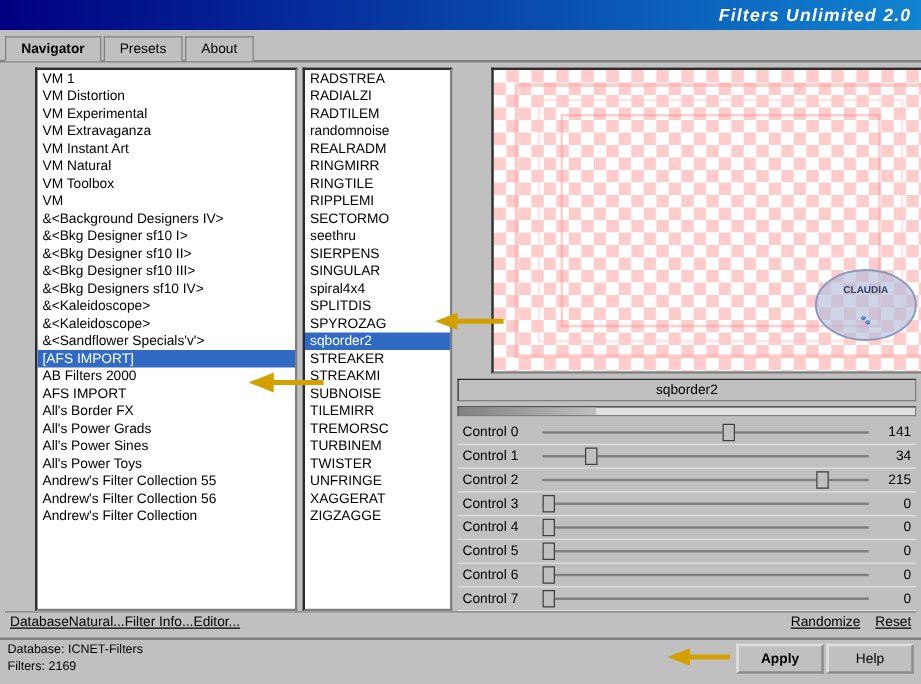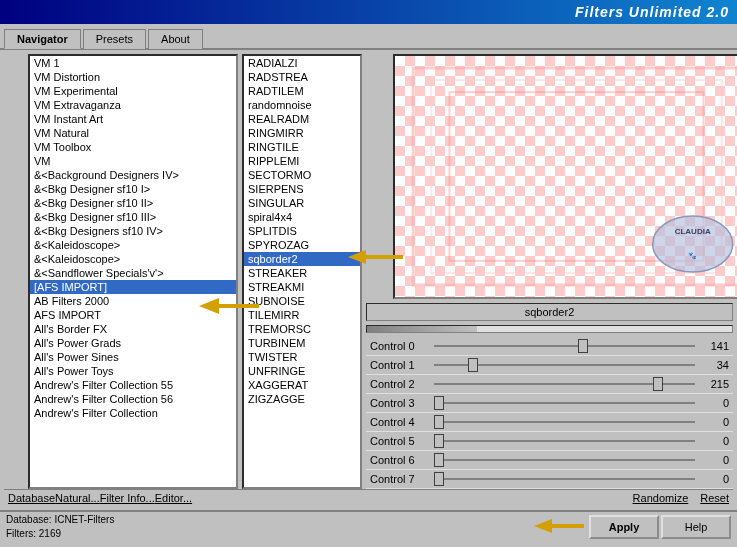--- a/index.html
+++ b/index.html
@@ -322,29 +322,30 @@
         <div style="position:absolute; left:195px; top:240px; z-index:10; pointer-events:none;">
           <svg width="60" height="24">
             <polygon points="0,12 20,4 20,10 60,10 60,14 20,14 20,20" fill="#d4a000"></polygon>
           </svg>
         </div>
       </div>
 
       <div style="position:relative; display:flex; align-items:stretch;">
         <div class="middle-panel">
           <div class="effect-list" id="effect-list">
-          <div class="effect-item">RADIALZI</div>
-              <div class="effect-item">RADSTREA</div>
+          <div class="effect-item">RADSTREA</div>
+              <div class="effect-item">RADIALZI</div>
               <div class="effect-item">RADTILEM</div>
               <div class="effect-item">randomnoise</div>
               <div class="effect-item">REALRADM</div>
               <div class="effect-item">RINGMIRR</div>
               <div class="effect-item">RINGTILE</div>
               <div class="effect-item">RIPPLEMI</div>
               <div class="effect-item">SECTORMO</div>
+              <div class="effect-item">seethru</div>
               <div class="effect-item">SIERPENS</div>
               <div class="effect-item">SINGULAR</div>
               <div class="effect-item">spiral4x4</div>
               <div class="effect-item">SPLITDIS</div>
               <div class="effect-item">SPYROZAG</div>
               <div class="effect-item selected">sqborder2</div>
               <div class="effect-item">STREAKER</div>
               <div class="effect-item">STREAKMI</div>
               <div class="effect-item">SUBNOISE</div>
               <div class="effect-item">TILEMIRR</div>

